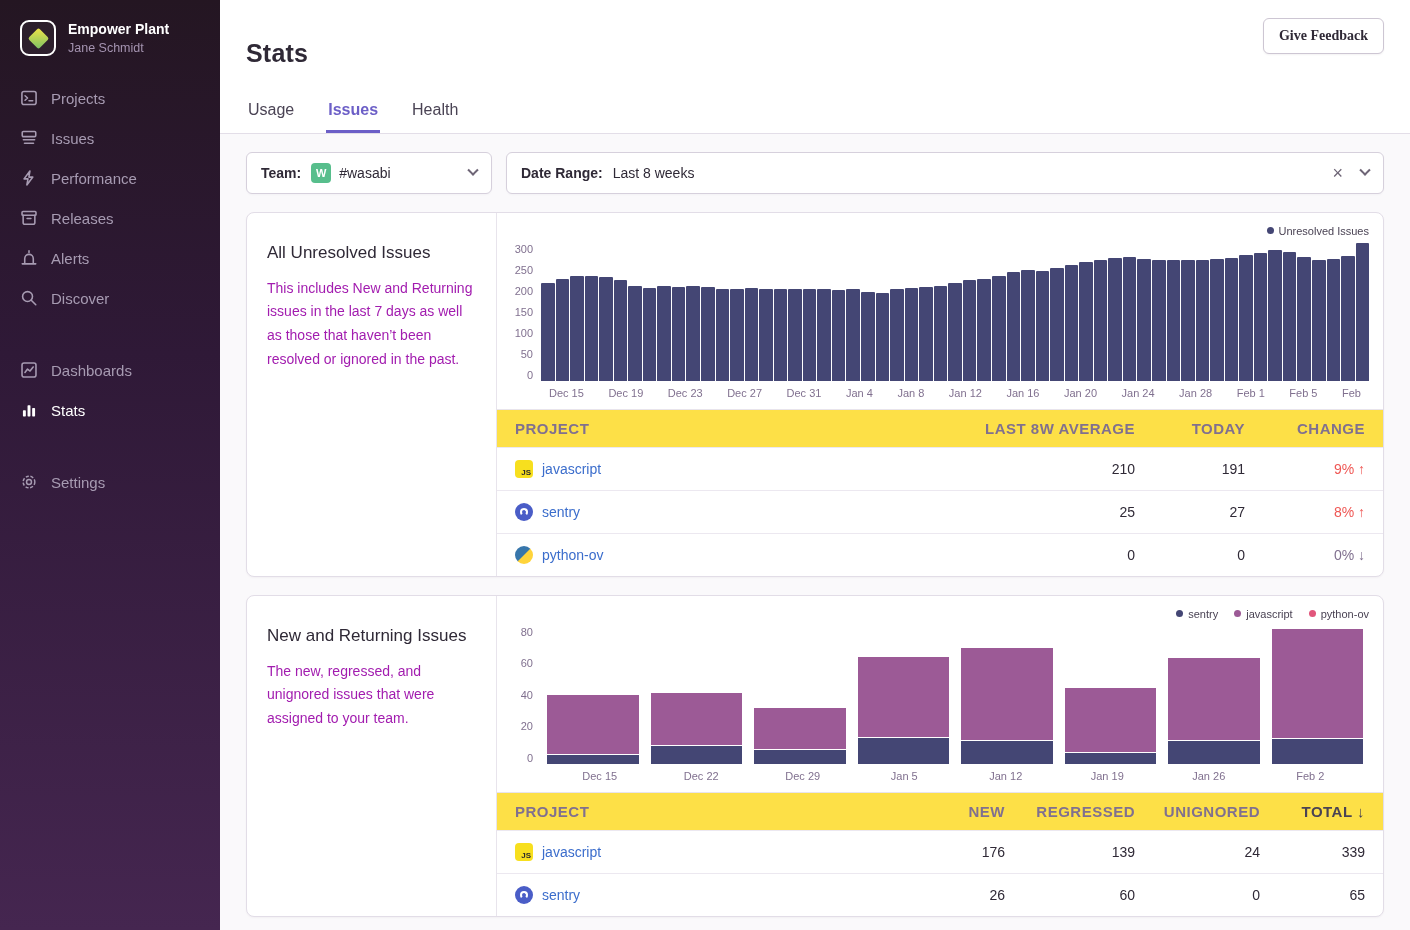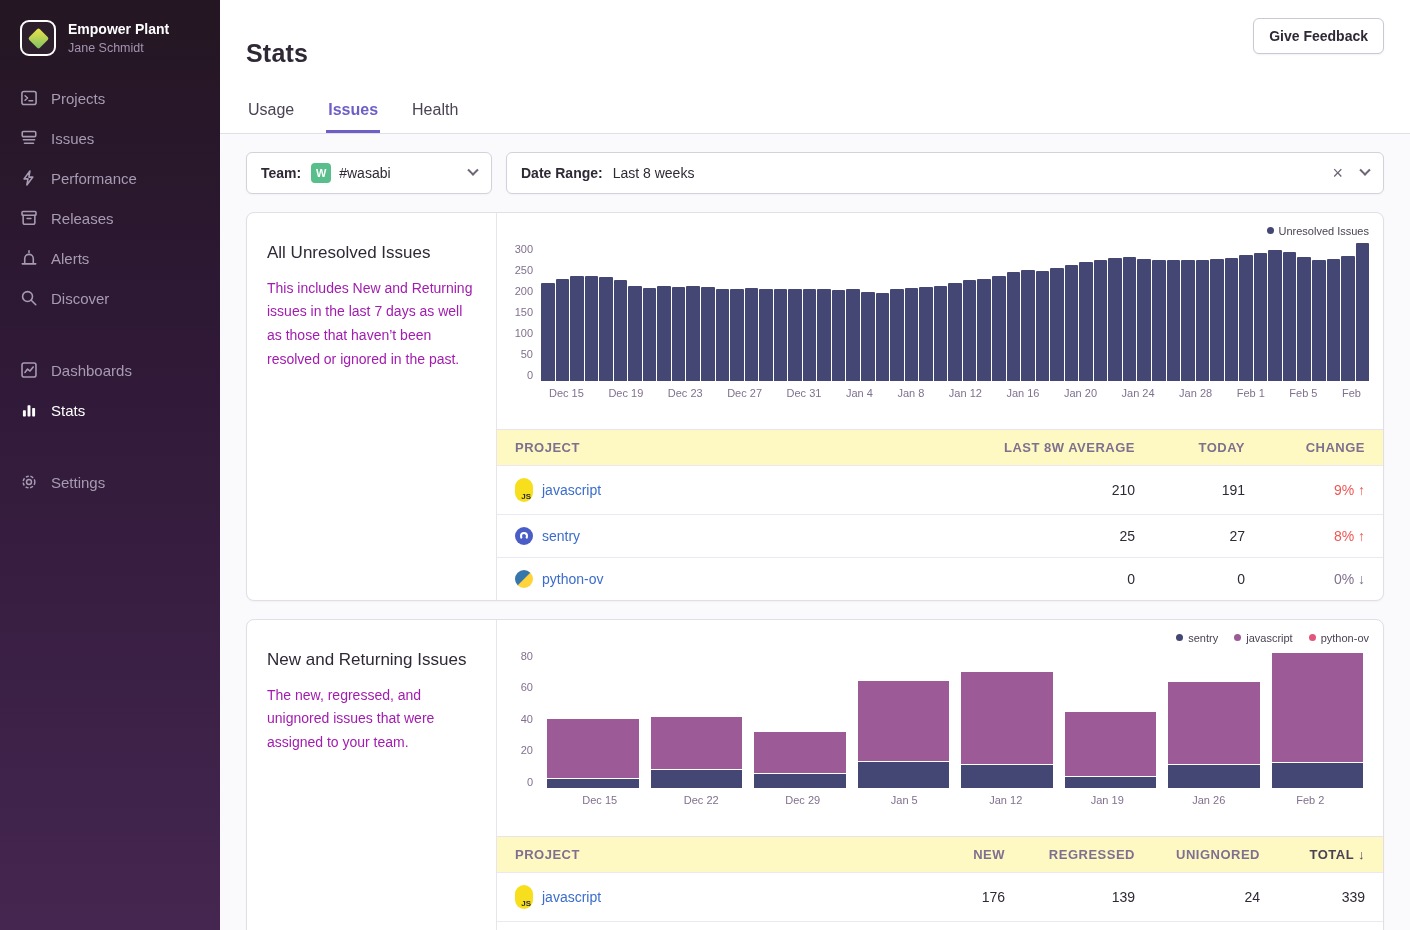--- a/index.html
+++ b/index.html
@@ -26,21 +26,21 @@
   .nav-item.active { color: #fff; }
   .nav-item svg { width: 18px; height: 18px; flex: none; }
   .nav-gap { height: 24px; }
   
   .main { flex: 1; display: flex; flex-direction: column; min-width: 0; }
   .header { background: #fff; padding: 18px 26px 0; border-bottom: 1px solid #e3dee8; }
   .header-top { display: flex; align-items: flex-start; justify-content: space-between; }
   .title { font-size: 25px; font-weight: bold; letter-spacing: .2px; padding-top: 4px; }
   .feedback-btn { background: #fff; border: 1px solid #cdc6d3; border-radius: 6px; padding: 9px 15px;
     font-weight: bold; font-size: 14px; color: #2f2936; cursor: pointer;
-    box-shadow: 0 1px 2px rgba(43,34,51,.06); font-family: Liberation Sans, sans-serif; }
+    box-shadow: 0 1px 2px rgba(43,34,51,.06); font-family: Liberation Serif, serif; }
   .tabs { display: flex; gap: 30px; margin-top: 16px; }
   .tab { padding: 0 2px 11px; font-size: 16px; color: #4a4354; cursor: pointer; border-bottom: 3px solid transparent; }
   .tab.active { color: #6c5fc7; border-bottom-color: #6c5fc7; font-weight: bold; }
   .content { flex: 1; padding: 18px 26px; overflow: hidden; }
   
   .filter-row { display: flex; gap: 14px; }
   .control { background: #fff; border: 1px solid #d6d0dc; border-radius: 6px; height: 42px;
     display: flex; align-items: center; padding: 0 14px; font-size: 14px; cursor: pointer;
     box-shadow: 0 1px 2px rgba(43,34,51,.03); }
   .control.team { width: 246px; }
@@ -69,31 +69,31 @@
     align-items: flex-end; font-size: 11px; color: #80708f; padding-right: 8px; }
   .plot1 { flex: 1; height: 138px; display: flex; align-items: flex-end; gap: 1px; }
   .bar1 { flex: 1; background: #444674; border-radius: 1px 1px 0 0; }
   .plot2 { flex: 1; height: 138px; display: flex; align-items: flex-end; }
   .bargroup { flex: 1; height: 100%; margin: 0 6px; display: flex; flex-direction: column-reverse; justify-content: flex-start; }
   .xrow { display: flex; margin: 6px 8px 10px; }
   .xpad { width: 34px; flex: none; }
   .xlabels { flex: 1; display: flex; justify-content: space-between; font-size: 11px; color: #80708f; }
   .xlabels.centered span { flex: 1; text-align: center; }
   
-  .thead { display: grid; padding: 10px 18px; background: #fef9c3; border-top: 1px solid #e8e4ec;
-    font-size: 13px; font-weight: bold; letter-spacing: .5px; color: #80708f; text-transform: uppercase; margin-top: 20px; }
+  .thead { display: grid; padding: 10px 18px; background: #fde047; border-top: 1px solid #e8e4ec;
+    font-size: 15px; font-weight: bold; letter-spacing: .5px; color: #80708f; text-transform: uppercase; }
   .thead.cols4 { grid-template-columns: 1fr 170px 110px 120px; }
   .thead.cols5 { grid-template-columns: 1fr 115px 130px 125px 105px; }
   .trow { display: grid; padding: 12px 18px; border-top: 1px solid #ece8f0; font-size: 14px; align-items: center; }
   .trow.cols4 { grid-template-columns: 1fr 170px 110px 120px; }
   .trow.cols5 { grid-template-columns: 1fr 115px 130px 125px 105px; }
   .num { text-align: right; }
   .sorted { color: #4a4354; }
   .project { display: flex; align-items: center; gap: 9px; color: #3b6dcc; cursor: pointer; }
-  .picon-js { width: 18px; height: 24px; background: #f7df1e; border-radius: 9px; position: relative; flex: none; }
+  .picon-js { width: 18px; height: 18px; background: #f7df1e; border-radius: 4px; position: relative; flex: none; }
   .picon-js span { position: absolute; right: 2px; bottom: 1px; font-size: 8px; font-weight: bold; color: #2b2b2b; }
   .picon-sentry { width: 18px; height: 18px; border-radius: 50%; background: #4a5dc7;
     display: flex; align-items: center; justify-content: center; flex: none; }
   .picon-sentry i { width: 8px; height: 8px; border: 2px solid #fff; border-radius: 50%; border-bottom-color: transparent; }
   .picon-python { width: 18px; height: 18px; border-radius: 50%;
     background: linear-gradient(135deg, #3776ab 49%, #ffd43b 51%); flex: none; }
   .up { color: #ef5754; }
   .down { color: #80708f; }
 </style>
 </head>

